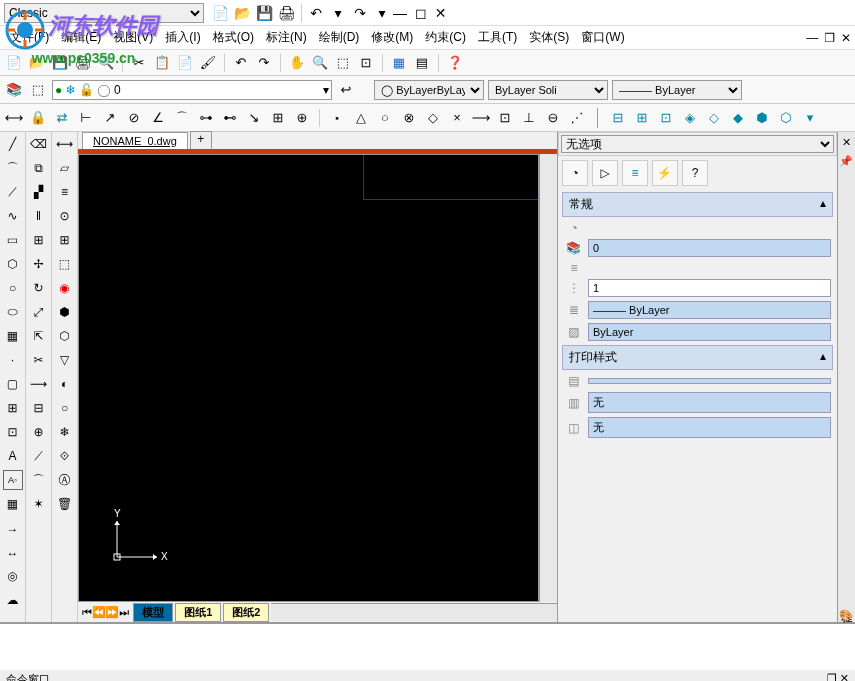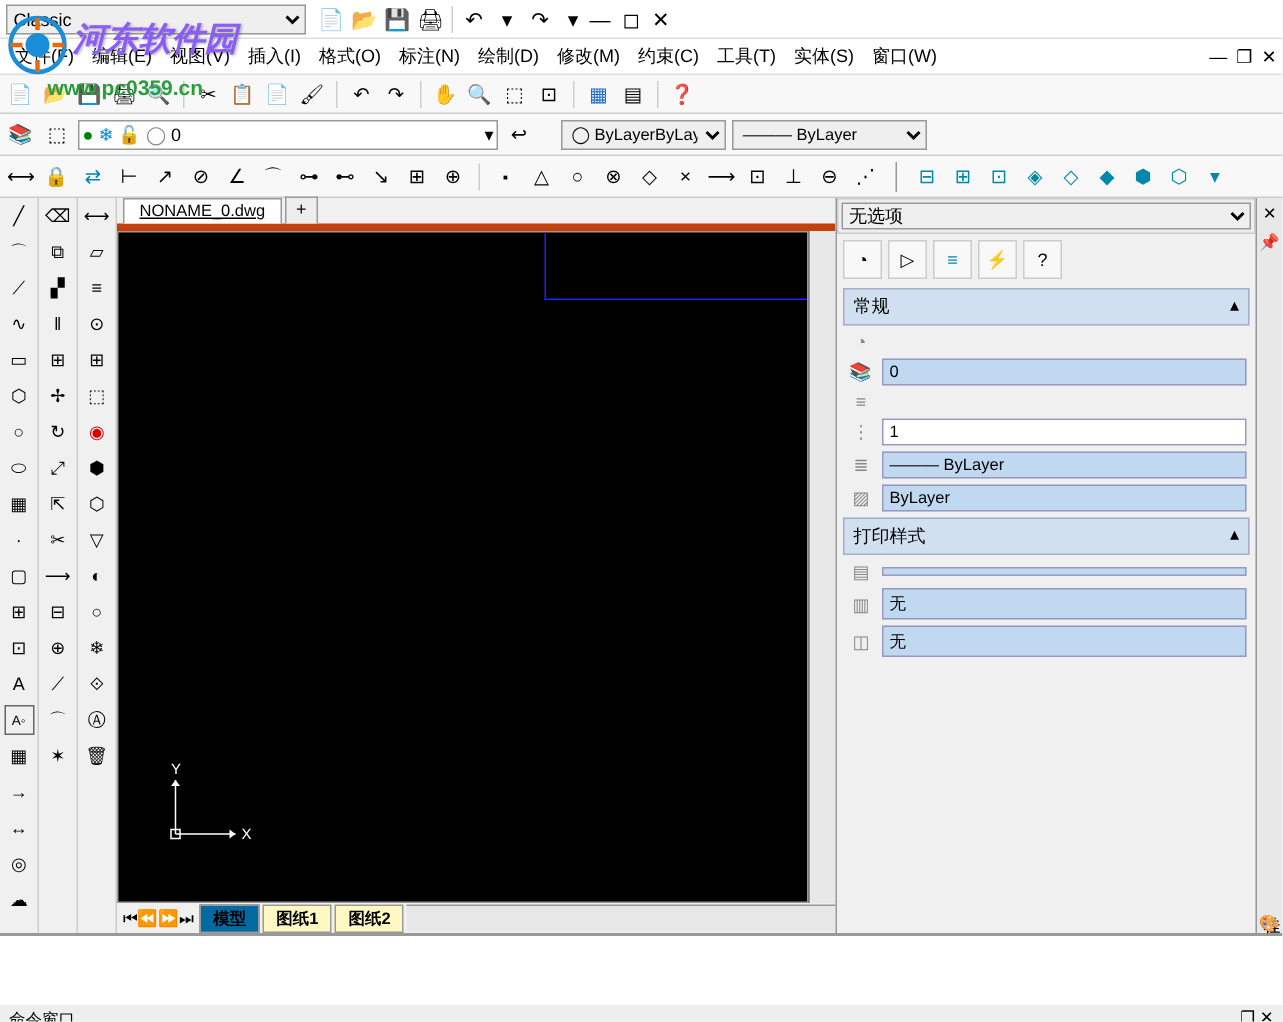--- a/index.html
+++ b/index.html
@@ -142,20 +142,23 @@
   <div class="layer-combo">
     <span style="color:green">●</span>&nbsp;<span style="color:#08c">❄</span>&nbsp;<span>🔓</span>&nbsp;<span style="color:#888">◯</span>&nbsp;
     <span>0</span>
     <span style="margin-left:auto">▾</span>
   </div>
   <span class="tbtn">↩</span>
   <span style="width:10px"></span>
   <select class="bylayer-combo" style="width:110px">
     <option>◯ <span>ByLayer</span>ByLayer</option>
   </select>
+  <select class="bylayer-combo" style="width:120px">
+    <option>ByLayer    Soli</option>
+  </select>
   <select class="bylayer-combo" style="width:130px">
     <option>——— ByLayer</option>
   </select>
 </div>
 
 <div class="toolbar-row3">
   <span class="tbtn">⟷</span>
   <span class="tbtn">🔒</span>
   <span class="tbtn" style="color:#08a">⇄</span>
   <span class="tbtn">⊢</span>

